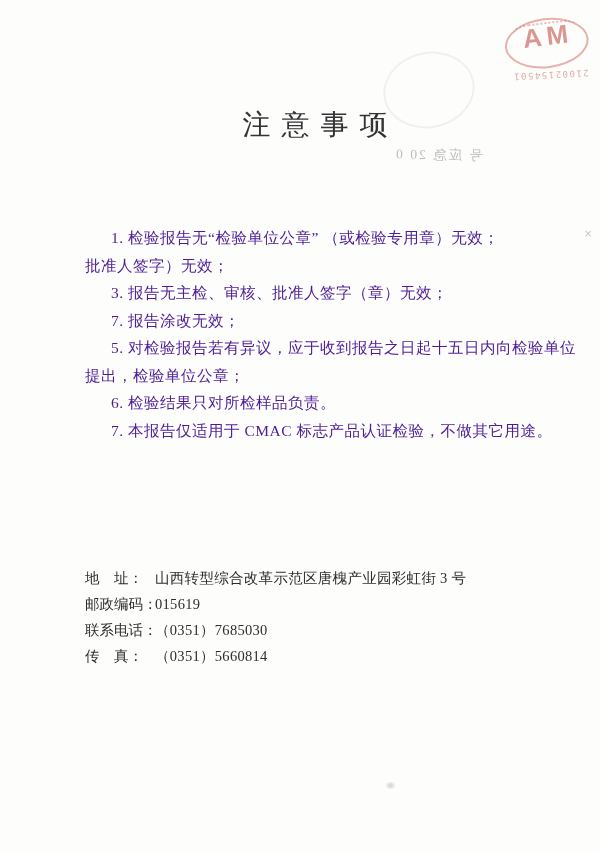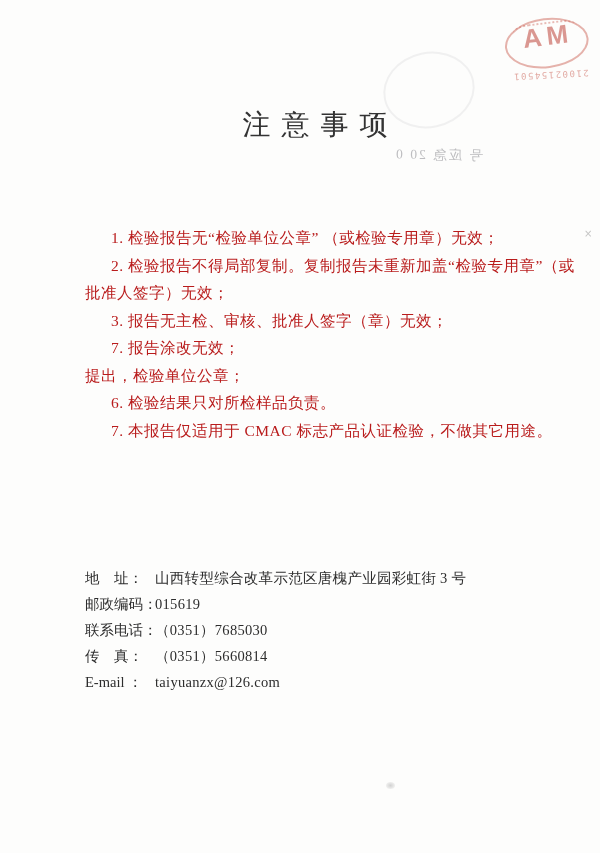--- a/index.html
+++ b/index.html
@@ -45,21 +45,21 @@
   }
   .stamp-serial{
     position:absolute;top:56px;left:-2px;width:104px;text-align:center;
     font-family:"DejaVu Sans Mono",monospace;
     font-size:9px;letter-spacing:1.5px;color:rgba(199,86,73,.5);
     transform:rotate(184deg);
   }
   
   .notices{
     position:absolute;top:224px;left:85px;width:492px;
-    font-size:15.5px;line-height:27.5px;letter-spacing:.5px;color:#b91c1c;
+    font-size:15.5px;line-height:27.5px;letter-spacing:.5px;color:#4c1d95;
   }
   .notice-line{white-space:nowrap;}
   .notice-line.indent{text-indent:26px;}
   
   .footer{
     position:absolute;top:565px;left:85px;width:480px;
     font-size:14.5px;line-height:26px;color:#2d2d2d;
   }
   .footer-row{white-space:nowrap;font-family:Liberation Serif, serif;}
   .footer-label{display:inline-block;width:70px;}
@@ -87,43 +87,40 @@
   </div>
 
   <div class="bleed-arc"></div>
 
   <h1 class="doc-title">注 意 事 项</h1>
 
   <div class="bleed-text">号 应急 20 0</div>
 
   <div class="notices">
     <div class="notice-line indent">1. 检验报告无“检验单位公章” （或检验专用章）无效；</div>
-    <div class="notice-line indent">2. 检验报告不得局部复制。复制报告未重新加盖“检验专用章”（或</div>
     <div class="notice-line">批准人签字）无效；</div>
     <div class="notice-line indent">3. 报告无主检、审核、批准人签字（章）无效；</div>
     <div class="notice-line indent">7. 报告涂改无效；</div>
+    <div class="notice-line indent">5. 对检验报告若有异议，应于收到报告之日起十五日内向检验单位</div>
     <div class="notice-line">提出，检验单位公章；</div>
     <div class="notice-line indent">6. 检验结果只对所检样品负责。</div>
     <div class="notice-line indent">7. 本报告仅适用于 CMAC 标志产品认证检验，不做其它用途。</div>
   </div>
 
   <div class="footer">
     <div class="footer-row">
       <span class="footer-label">地　址：</span><span class="footer-value">山西转型综合改革示范区唐槐产业园彩虹街 3 号</span>
     </div>
     <div class="footer-row">
       <span class="footer-label">邮政编码：</span><span class="footer-value">015619</span>
     </div>
     <div class="footer-row">
       <span class="footer-label">联系电话：</span><span class="footer-value">（0351）7685030</span>
     </div>
     <div class="footer-row">
       <span class="footer-label">传　真：</span><span class="footer-value">（0351）5660814</span>
     </div>
-    <div class="footer-row">
-      <span class="footer-label">E-mail ：</span><span class="footer-value">taiyuanzx@126.com</span>
-    </div>
   </div>
 
   <div class="speck-x">×</div>
   <div class="speck-dot"></div>
 
 </div>
 
 </body></html>

